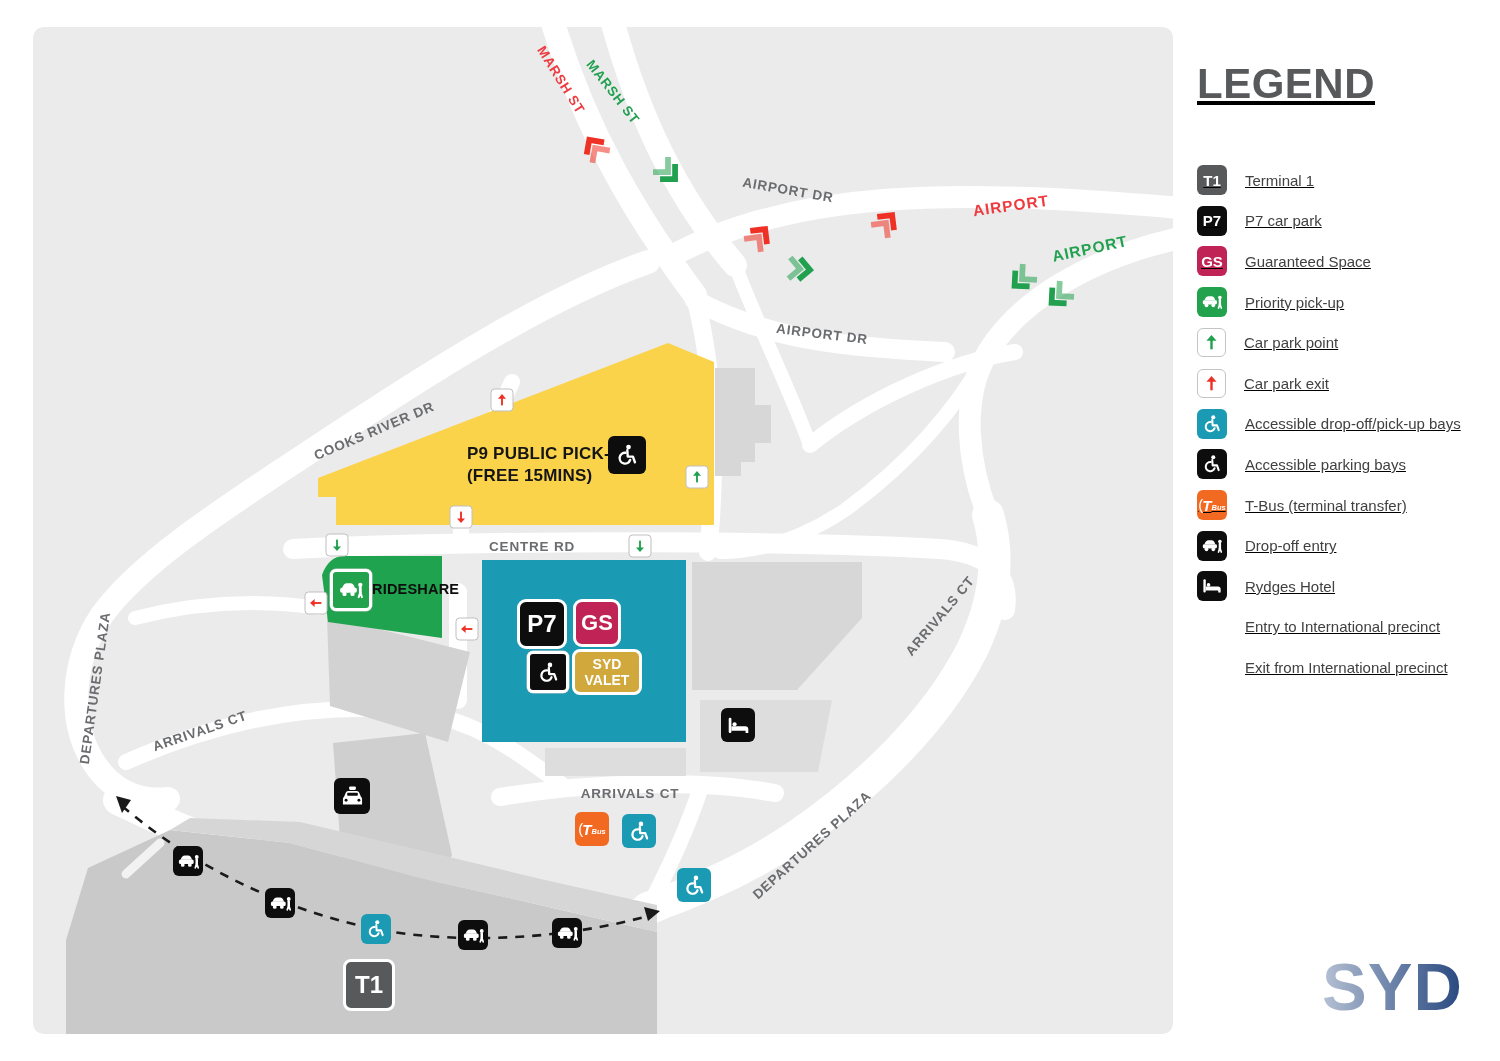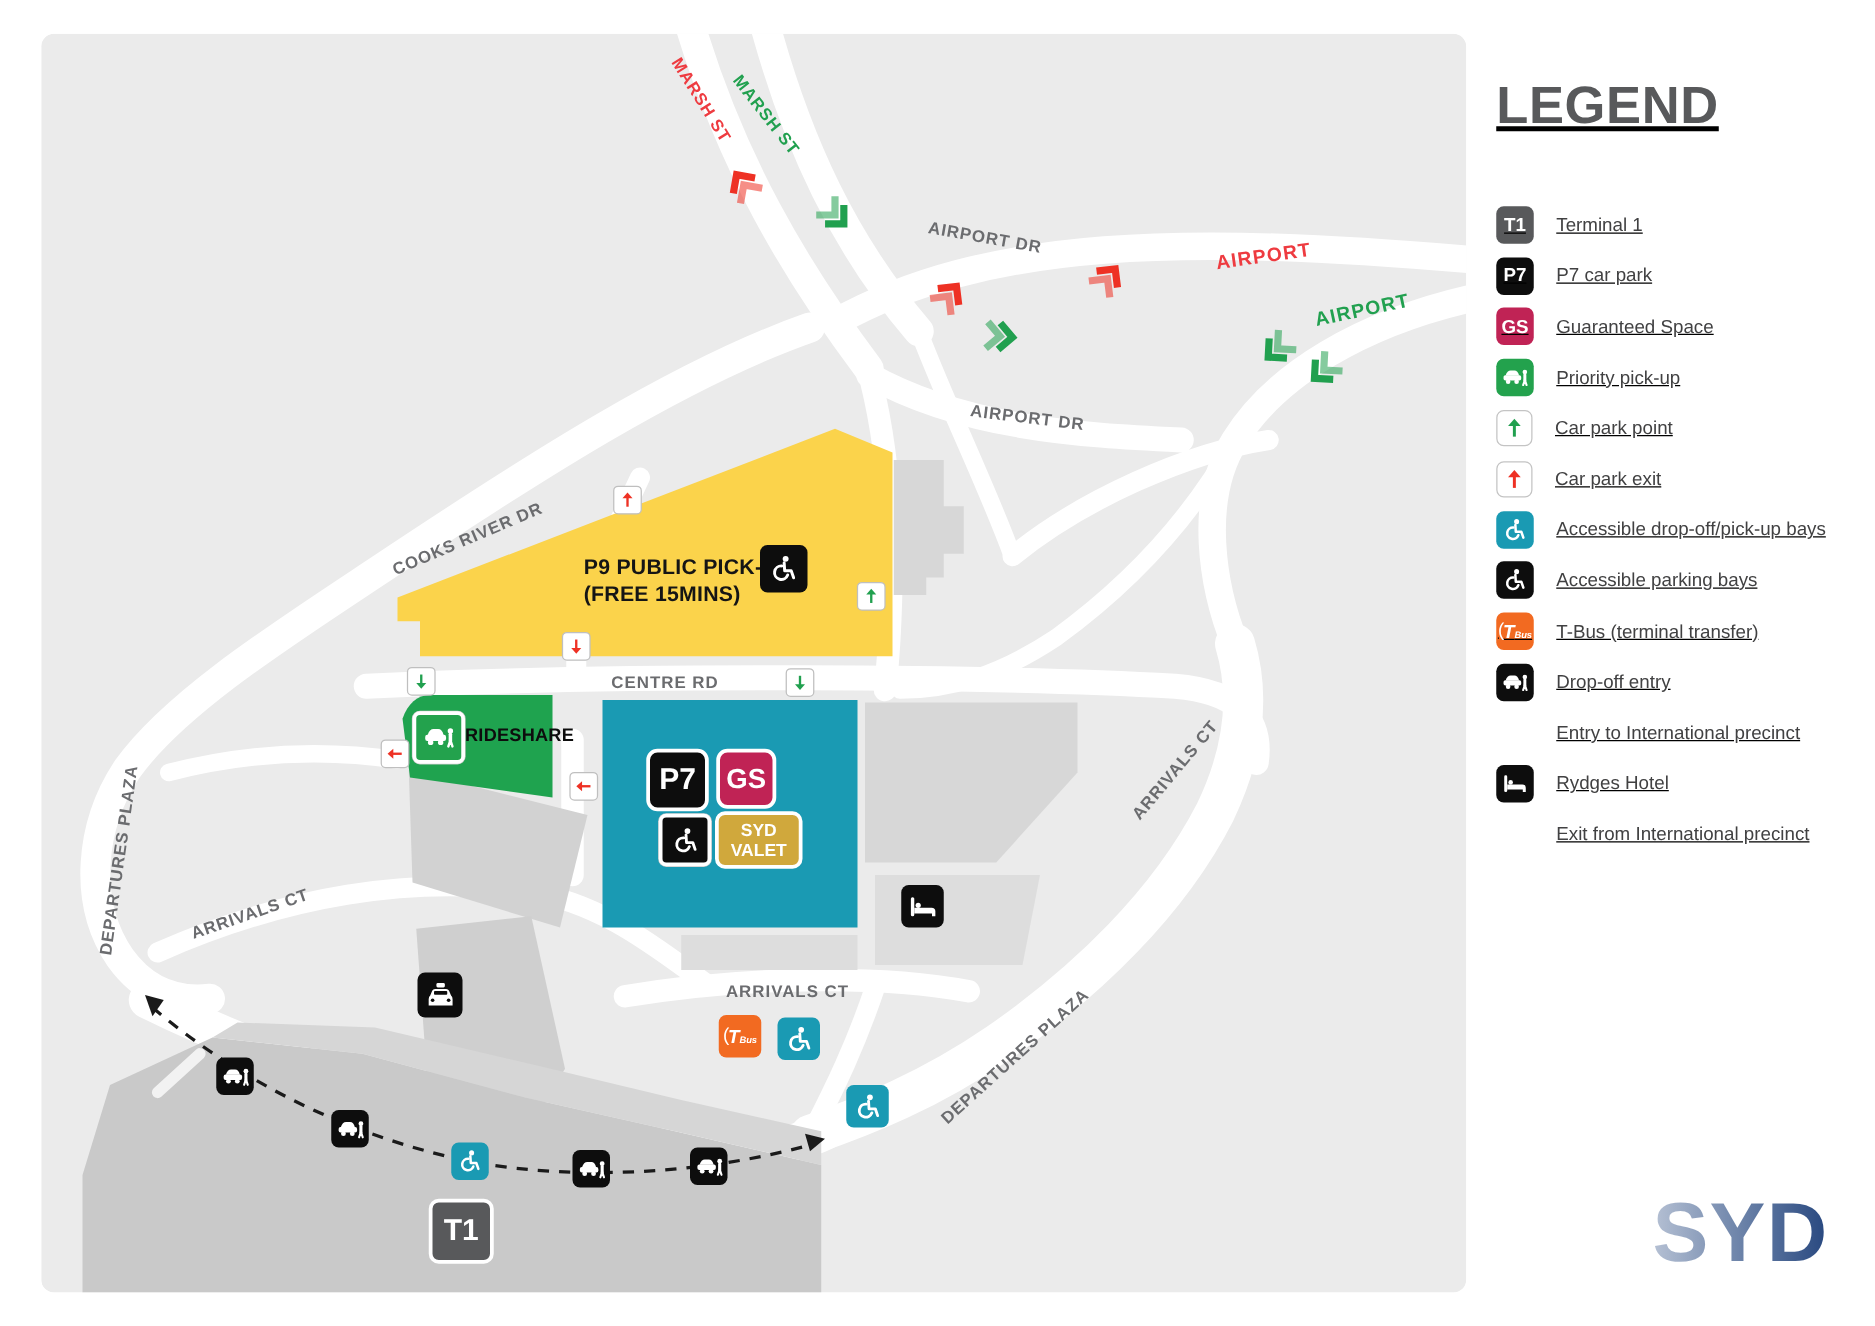--- a/index.html
+++ b/index.html
@@ -415,36 +415,36 @@
     </div>
     <div class="lrow">
       <span class="licon black">
         <svg width="22" height="22" color="#fff">
             <use href="#sym-carperson"></use>
           </svg>
         </span>
       <span class="llabel">Drop-off entry</span>
     </div>
     <div class="lrow">
+      <span class="licon black">
+        <svg width="22" height="22" color="#fff">
+            <use href="#sym-bed"></use>
+          </svg>
+        </span>
+      <span class="llabel">Rydges Hotel</span>
+    </div>
+    <div class="lrow">
       <span class="licon plain green-ic">
         <svg width="28" height="28">
             <use href="#sym-chevron"></use>
           </svg>
         </span>
       <span class="llabel">Entry to International precinct</span>
     </div>
     <div class="lrow">
-      <span class="licon black">
-        <svg width="22" height="22" color="#fff">
-            <use href="#sym-bed"></use>
-          </svg>
-        </span>
-      <span class="llabel">Rydges Hotel</span>
-    </div>
-    <div class="lrow">
       <span class="licon plain red-ic">
         <svg width="28" height="28">
             <use href="#sym-chevron"></use>
           </svg>
         </span>
       <span class="llabel">Exit from International precinct</span>
     </div>
   </div>
 
   <div class="syd">SYD</div>

